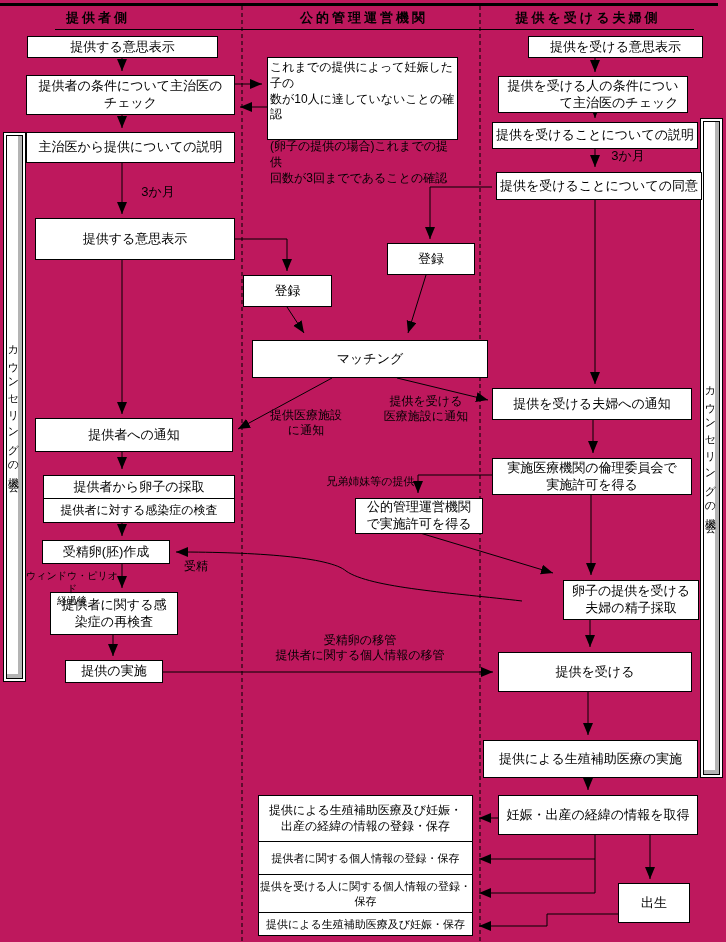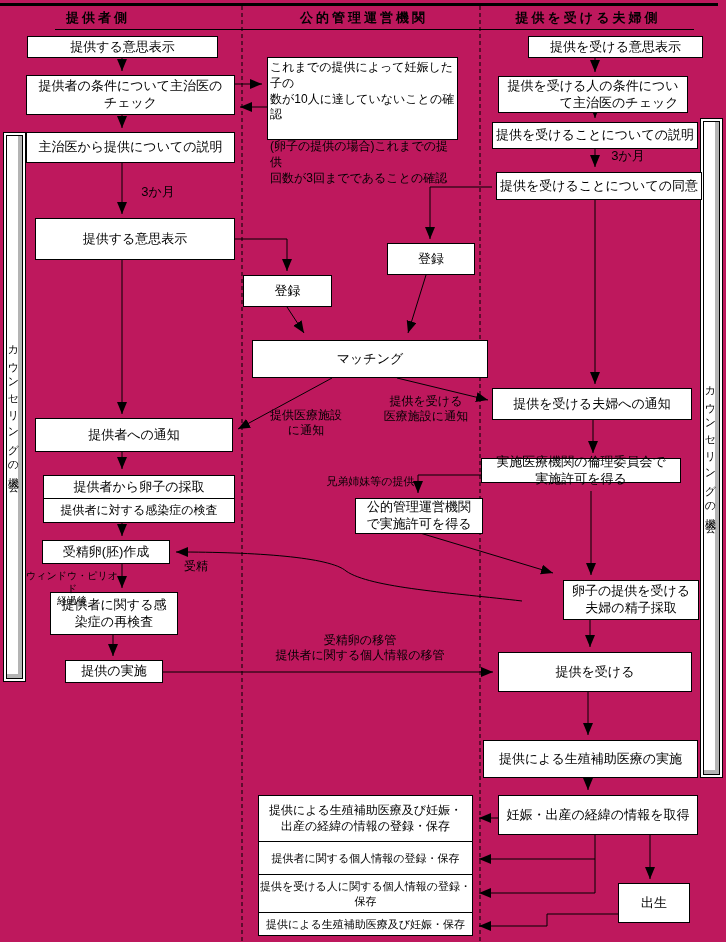--- a/index.html
+++ b/index.html
@@ -130,21 +130,21 @@
   <div class="box fs11" style="left:258px;top:874px;width:215px;height:39px;">提供を受ける人に関する個人情報の登録・
 保存</div>
   <div class="box fs11" style="left:258px;top:912px;width:215px;height:24px;">提供による生殖補助医療及び妊娠・保存</div>
 
   <div class="box" style="left:508px;top:36px;width:175px;height:22px;margin-left:20px;">提供を受ける意思表示</div>
   <div class="box" style="left:498px;top:76px;width:190px;height:37px;text-align:right;">提供を受ける人の条件につい
 て主治医のチェック</div>
   <div class="box" style="left:492px;top:122px;width:206px;height:27px;">提供を受けることについての説明</div>
   <div class="box" style="left:496px;top:172px;width:206px;height:28px;">提供を受けることについての同意</div>
   <div class="box" style="left:492px;top:388px;width:200px;height:32px;">提供を受ける夫婦への通知</div>
-  <div class="box" style="left:481px;top:458px;width:200px;height:25px;font-family:Liberation Serif, serif;">実施医療機関の倫理委員会で
+  <div class="box" style="left:492px;top:458px;width:200px;height:37px;font-family:Liberation Serif, serif;">実施医療機関の倫理委員会で
 実施許可を得る</div>
   <div class="box" style="left:522px;top:580px;width:136px;height:40px;margin-left:41px;">卵子の提供を受ける
 夫婦の精子採取</div>
   <div class="box" style="left:498px;top:652px;width:194px;height:40px;">提供を受ける</div>
   <div class="box" style="left:483px;top:740px;width:215px;height:38px;">提供による生殖補助医療の実施</div>
   <div class="box" style="left:498px;top:795px;width:200px;height:40px;">妊娠・出産の経緯の情報を取得</div>
   <div class="box" style="left:618px;top:883px;width:72px;height:40px;">出生</div>
 
   <div class="flabel" style="left:128px;top:184px;width:60px;font-size:13px;">3か月</div>
   <div class="flabel" style="left:598px;top:148px;width:60px;font-size:13px;">3か月</div>

